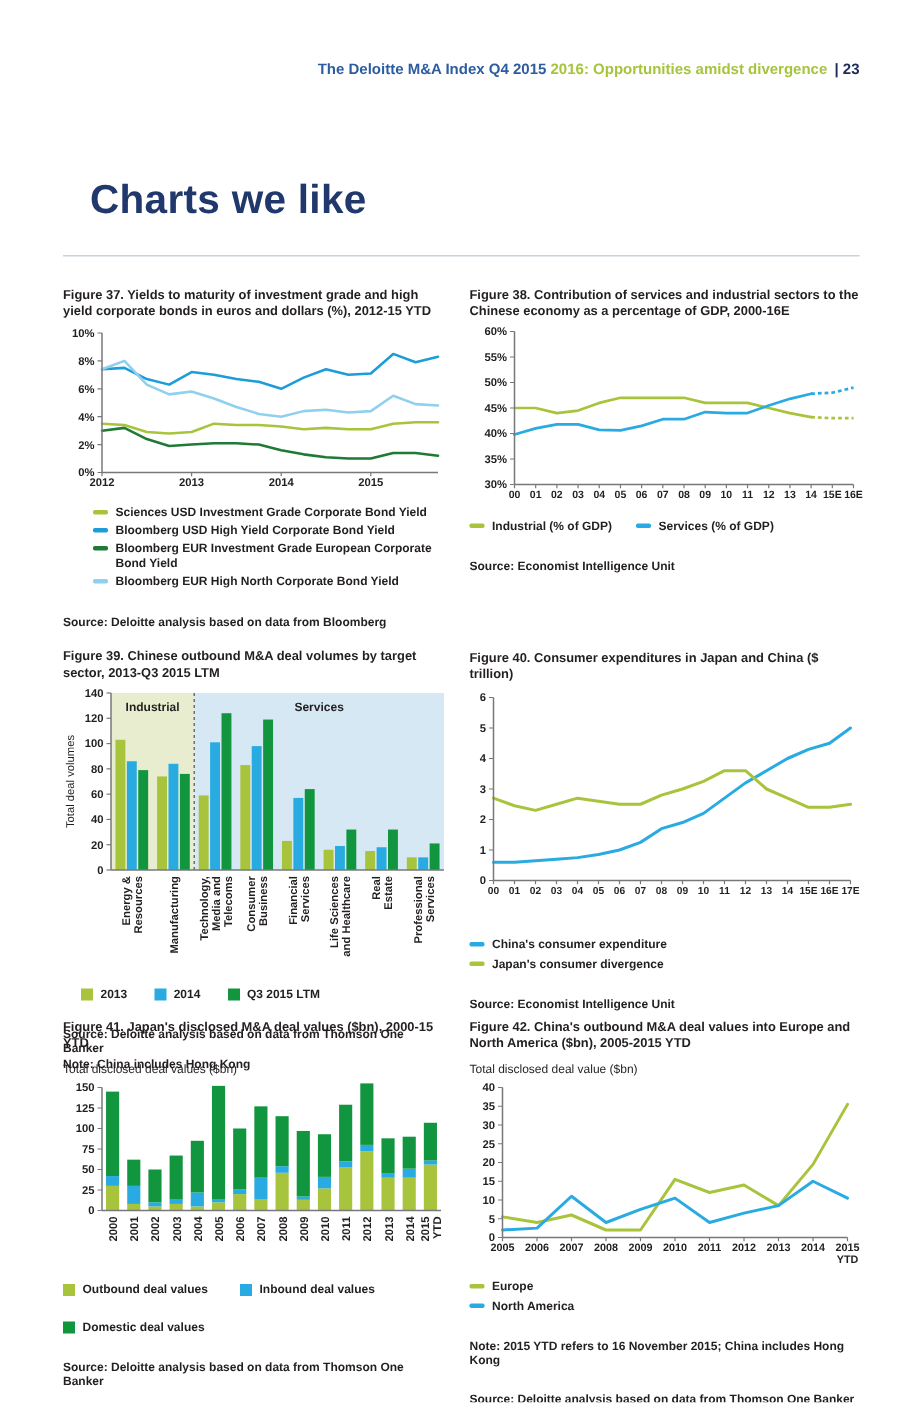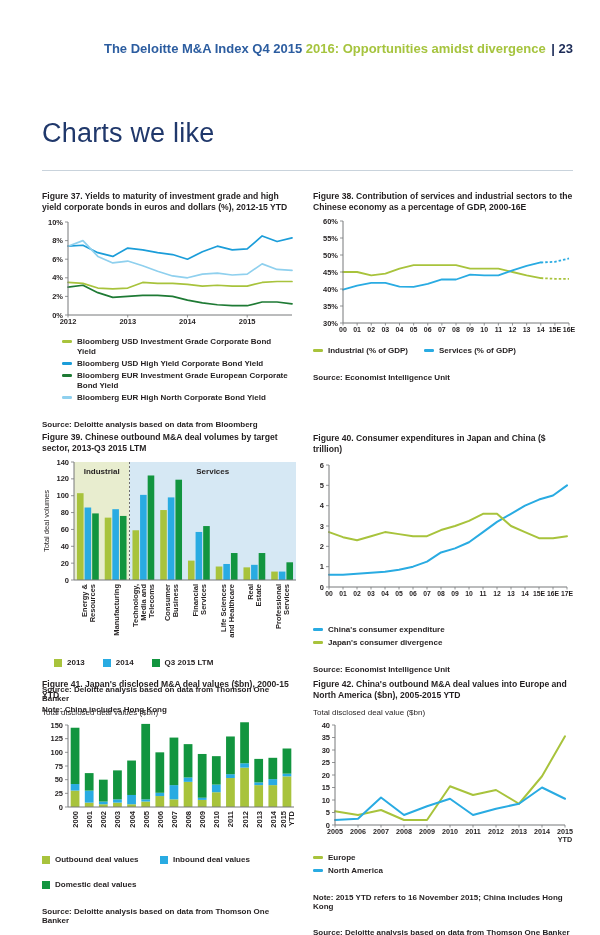--- a/index.html
+++ b/index.html
@@ -1,23 +1,23 @@
 <!DOCTYPE html>
 <html><head>
 <meta charset="utf-8">
 <style>
   html,body{margin:0;padding:0;background:#ffffff;}
   .page{position:relative;width:600px;height:935px;background:#fff;overflow:hidden;
         font-family:"Liberation Sans",sans-serif;color:#231f20;}
   
-  .hdr{position:absolute;top:41px;right:27px;font-size:13px;font-weight:bold;white-space:nowrap;}
+  .hdr{position:absolute;top:41px;right:27px;font-size:10px;font-weight:bold;white-space:nowrap;}
   .hdr .blue{color:#2c5da0;}
   .hdr .green{color:#a6c43e;}
   .hdr .pg{color:#1c2b57;margin-left:2px;}
-  .heading{position:absolute;left:42px;top:118px;margin:0;font-size:27px;font-weight:400;color:#20386b;letter-spacing:0.2px;}
+  .heading{position:absolute;left:60px;top:118px;margin:0;font-size:27px;font-weight:700;color:#20386b;letter-spacing:0.2px;}
   .rule{position:absolute;left:42px;top:170px;width:531px;height:1px;background:#c9d3dc;}
   
   .fig{position:absolute;font-size:8px;}
   .f37{left:42px;top:191px;width:256px;}
   .f38{left:313px;top:191px;width:264px;}
   .f39{left:42px;top:432px;width:256px;}
   .f40{left:313px;top:433px;width:264px;}
   .f41{left:42px;top:679px;width:256px;}
   .f42{left:313px;top:679px;width:264px;}
   .fig h3{margin:0;font-size:8.6px;line-height:1.3;font-weight:bold;color:#231f20;}
@@ -80,21 +80,21 @@
           <polyline points="26,65.45 40.93333333333334,66.38 55.86666666666667,71.03 70.80000000000001,71.96000000000001 85.73333333333333,71.03 100.66666666666666,65.45 115.60000000000001,66.38 130.53333333333333,66.38 145.46666666666667,67.31 160.4,69.17 175.33333333333331,68.24 190.26666666666665,69.17 205.20000000000002,69.17 220.13333333333333,65.45 235.06666666666666,64.52000000000001 250,64.52000000000001" fill="none" stroke="#a8c33c" stroke-width="1.7" stroke-linejoin="round" stroke-linecap="round"></polyline>
           <polyline points="26,29.180000000000007 40.93333333333334,28.25 55.86666666666667,35.69 70.80000000000001,39.41 85.73333333333333,31.040000000000006 100.66666666666666,32.900000000000006 115.60000000000001,35.69 130.53333333333333,37.55 145.46666666666667,42.2 160.4,34.760000000000005 175.33333333333331,29.180000000000007 190.26666666666665,32.900000000000006 205.20000000000002,31.97 220.13333333333333,18.950000000000003 235.06666666666666,24.53 250,20.809999999999988" fill="none" stroke="#1b9dd9" stroke-width="1.7" stroke-linejoin="round" stroke-linecap="round"></polyline>
           <polyline points="26,70.1 40.93333333333334,68.24 55.86666666666667,75.68 70.80000000000001,80.33 85.73333333333333,79.4 100.66666666666666,78.47 115.60000000000001,78.47 130.53333333333333,79.4 145.46666666666667,83.12 160.4,85.91 175.33333333333331,87.77 190.26666666666665,88.7 205.20000000000002,88.7 220.13333333333333,84.98 235.06666666666666,84.98 250,86.84" fill="none" stroke="#1e7a34" stroke-width="1.7" stroke-linejoin="round" stroke-linecap="round"></polyline>
           <polyline points="26,29.180000000000007 40.93333333333334,23.599999999999994 55.86666666666667,39.41 70.80000000000001,45.92000000000001 85.73333333333333,44.06 100.66666666666666,48.71 115.60000000000001,54.29 130.53333333333333,58.94 145.46666666666667,60.8 160.4,57.07999999999999 175.33333333333331,56.15 190.26666666666665,58.01 205.20000000000002,57.07999999999999 220.13333333333333,46.849999999999994 235.06666666666666,52.42999999999999 250,53.36" fill="none" stroke="#8fd0ee" stroke-width="1.7" stroke-linejoin="round" stroke-linecap="round"></polyline>
           <line x1="26" x2="26" y1="5" y2="98" stroke="#77787b" stroke-width="1"></line>
           <line x1="26" x2="250" y1="98" y2="98" stroke="#77787b" stroke-width="1"></line>
         </svg></div>
     <div class="legend vert leg37">
       <div class="li">
         <span class="mk dash" style="background: rgb(168, 195, 60);"></span>
-        <span class="lg-label">Bloomberg USD Investment Grade Corporate Bond Yield</span>
+        <span class="lg-label">Sciences USD Investment Grade Corporate Bond Yield</span>
       </div>
       <div class="li">
         <span class="mk dash" style="background: rgb(27, 157, 217);"></span>
         <span class="lg-label">Bloomberg USD High Yield Corporate Bond Yield</span>
       </div>
       <div class="li">
         <span class="mk dash" style="background: rgb(30, 122, 52);"></span>
         <span class="lg-label">Bloomberg EUR Investment Grade European Corporate Bond Yield</span>
       </div>
       <div class="li">

